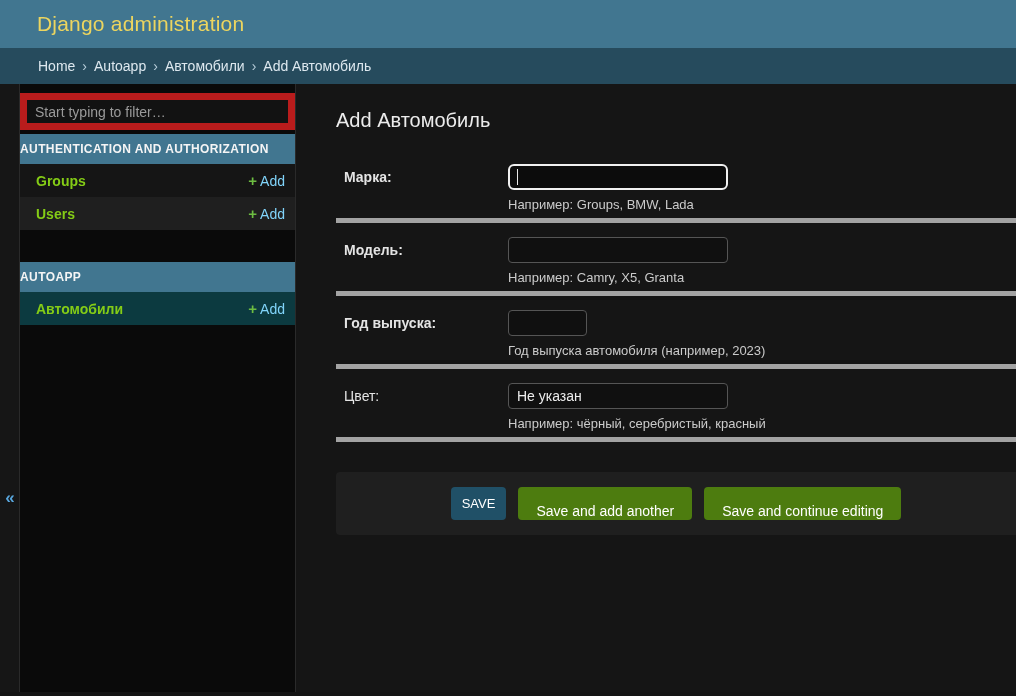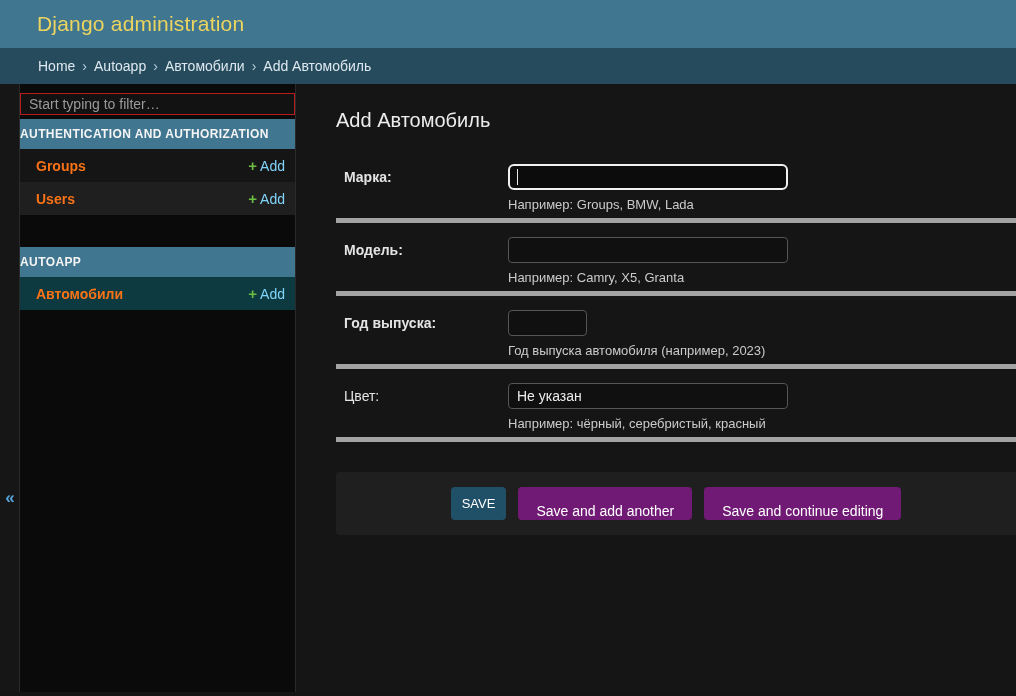--- a/index.html
+++ b/index.html
@@ -14,52 +14,52 @@
   .crumbs { height:36px; background:#264b5d; display:flex; align-items:center; padding-left:38px; font-size:14px; color:#dde8ef; }
   .crumbs a { color:#dde8ef; text-decoration:none; cursor:pointer; }
   .crumbs .sep { margin:0 7px; color:#b7cdda; }
 
   
   .bodywrap { display:flex; height:608px; }
   .togglecol { width:20px; background:#161616; border-right:1px solid #2a2a2a; position:relative; flex:0 0 20px; }
   .toggle { position:absolute; top:405px; left:0; width:20px; background:none; border:none; color:#58a6dd; font-size:17px; font-weight:700; cursor:pointer; line-height:1; }
 
   .sidebar { width:276px; flex:0 0 276px; background:#0a0a0a; border-right:1px solid #2a2a2a; }
-  .filter { width:100%; height:22px; margin-top:9px; background:#121212; border:1px solid #b91c1c; color:#e0e0e0; font-size:14px; padding:0 8px; font-family:"Liberation Sans", sans-serif; }
+  .filter { width:100%; height:37px; margin-top:9px; background:#121212; border:7px solid #b91c1c; color:#e0e0e0; font-size:14px; padding:0 8px; font-family:"Liberation Sans", sans-serif; }
   .filter::placeholder { color:#9a9a9a; }
 
   .module { margin-top:4px; }
   .module.second { margin-top:32px; }
   .caption { height:30px; background:#417690; color:#f5f5f5; font-size:12px; font-weight:700; letter-spacing:.4px; display:flex; align-items:center; padding-left:0; }
   .mrow { height:33px; display:flex; align-items:center; justify-content:space-between; padding:0 10px 0 16px; }
   .mrow.odd { background:#151515; }
   .mrow.even { background:#1f1f1f; }
   .mrow.selected { background:#0c3a40; }
-  .mlink { color:#f97316; font-weight:700; font-size:14px; text-decoration:none; cursor:pointer;text-align:right; }
+  .mlink { color:#84cc16; font-weight:700; font-size:14px; text-decoration:none; cursor:pointer;text-align:right; }
   .addlink { color:#81d4fa; font-size:14px; text-decoration:none; cursor:pointer; }
   .addlink .plus { color:#6dbd42; font-weight:700; margin-right:3px; font-size:15px; }
 
   
   .content { flex:1; background:#151515; padding:22px 0 0 40px; }
   .pagetitle { font-size:20px; font-weight:400; color:#ececec; line-height:28px; margin-bottom:22px; }
 
   .frow { display:flex; border-bottom:5px solid #a3a3a3; padding:14px 0 5px 8px; }
   .frow.first { padding-top:8px; }
   .flabel { width:164px; flex:0 0 164px; font-size:14px; color:#e4e4e4; line-height:26px; }
   .flabel.req { font-weight:700; }
   .fctl { flex:1; }
   .iwrap { position:relative; display:inline-block; }
-  .tinput { width:280px; height:26px; background:#101010; border:1px solid #555; border-radius:4px; color:#ececec; font-size:14px; padding:0 8px; font-family:"Liberation Sans", sans-serif; }
+  .tinput { width:220px; height:26px; background:#101010; border:1px solid #555; border-radius:4px; color:#ececec; font-size:14px; padding:0 8px; font-family:"Liberation Sans", sans-serif; }
   .tinput.small { width:79px; }
   .iwrap.focused .tinput { border:2px solid #f1f1f1; border-radius:6px; background:#0c0c0c; }
   .caret { position:absolute; left:9px; top:5px; width:1px; height:16px; background:#e8e8e8; }
   .help { font-size:13px; color:#cbcbcb; margin-top:6px; line-height:17px; }
 
   .submit-row { margin-top:30px; background:#1f1f1f; border-radius:4px 0 0 4px; padding:15px 14px; display:flex; gap:12px; height:63px; align-items:center;justify-content:center; }
-  .btn { height:33px; border:none; border-radius:4px; color:#fff; font-size:14px; padding:16px 18px; cursor:pointer; background:#701a75; font-family:"Liberation Sans", sans-serif; }
+  .btn { height:33px; border:none; border-radius:4px; color:#fff; font-size:14px; padding:16px 18px; cursor:pointer; background:#4d7c0f; font-family:"Liberation Sans", sans-serif; }
   .btn.default { background:#205067; font-size:13px; padding:0 11px; }
 </style>
 </head>
 <body>
 
 <header class="hdr">
   <h1>Django administration</h1>
 </header>
 
 <nav class="crumbs">

